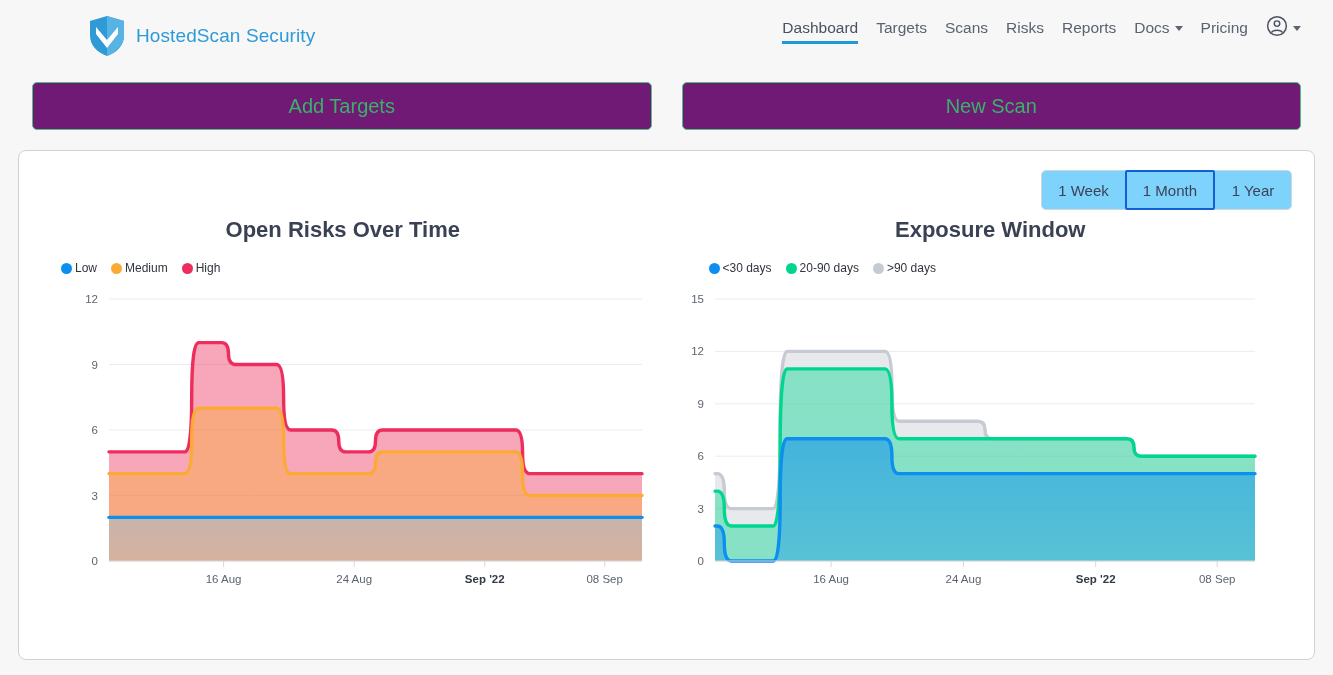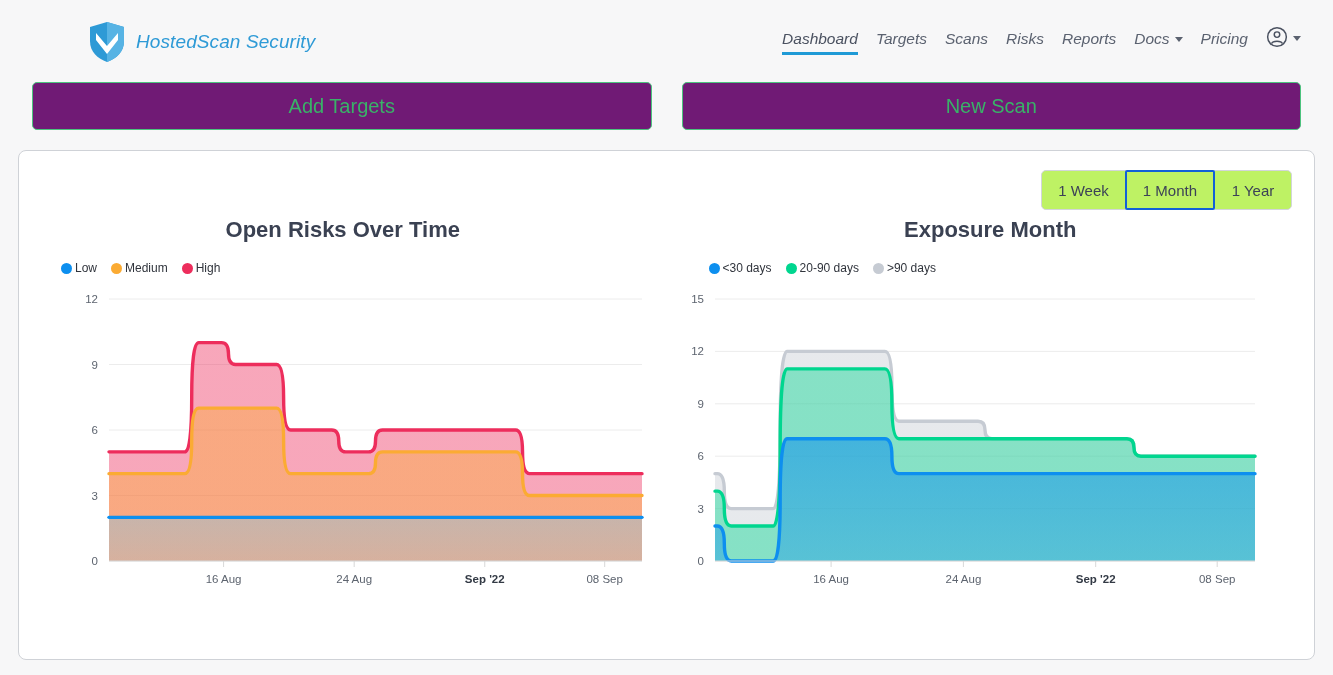--- a/index.html
+++ b/index.html
@@ -9,23 +9,22 @@
     background: #f7f7f8;
     font-family: "Liberation Sans", sans-serif;
     color: #3c4257;
     overflow: hidden;
   }
 
   
   .topbar {
     height: 80px;
     display: flex;
-    align-items: center;
-    padding: 4px 32px 0 88px;
-    font-style: italic;
+    align-items: flex-start;
+    padding: 15px 32px 0 88px;
   }
   .brand { display: flex; align-items: center; gap: 10px; }
   .brand-logo { width: 38px; height: 42px; display: block; }
   .brand-name {
     font-size: 19px;
     color: #2e9ad6;
     letter-spacing: .1px;
     white-space: nowrap;
   }
 
@@ -96,21 +95,21 @@
 
   .range-group {
     position: absolute;
     top: 19px; right: 22px;
     display: flex;
     height: 40px;
   }
   .range-btn {
     min-width: 78px;
     padding: 0 16px;
-    background: #bef264;
+    background: #7dd3fc;
     border: 1px solid #d2d5da;
     font-size: 15px;
     color: #3c4257;
     display: flex; align-items: center; justify-content: center;
     cursor: pointer;
     margin-left: -1px;
     font-family: "Liberation Sans", sans-serif;
   }
   .range-btn:first-child { border-radius: 5px 0 0 5px; margin-left: 0; }
   .range-btn:last-child  { border-radius: 0 5px 5px 0; }
@@ -259,21 +258,21 @@
             <text x="335.18" y="294" class="axis-text" text-anchor="middle">24 Aug</text>
             <line x1="465.765" y1="272" x2="465.765" y2="278" class="tickline"></line>
             <text x="465.765" y="294" class="axis-text bold" text-anchor="middle">Sep '22</text>
             <line x1="585.69" y1="272" x2="585.69" y2="278" class="tickline"></line>
             <text x="585.69" y="294" class="axis-text" text-anchor="middle">08 Sep</text>
           </svg>
       </div>
     </div>
 
     <div class="chart-col">
-      <h2 class="chart-title">Exposure Month</h2>
+      <h2 class="chart-title">Exposure Window</h2>
       <div class="legend">
         <span class="legend-item">
           <span class="legend-dot" style="background:#0d8fef"></span>
           <span class="legend-label">&lt;30 days</span>
         </span>
         <span class="legend-item">
           <span class="legend-dot" style="background:#00d68f"></span>
           <span class="legend-label">20-90 days</span>
         </span>
         <span class="legend-item">

